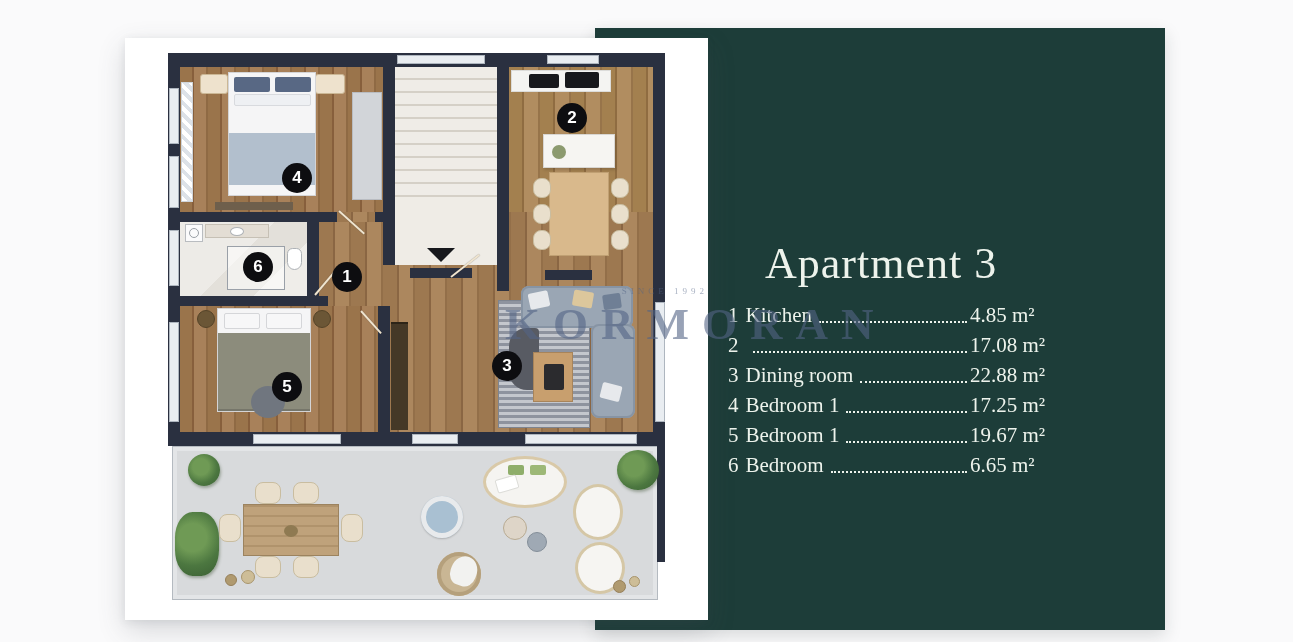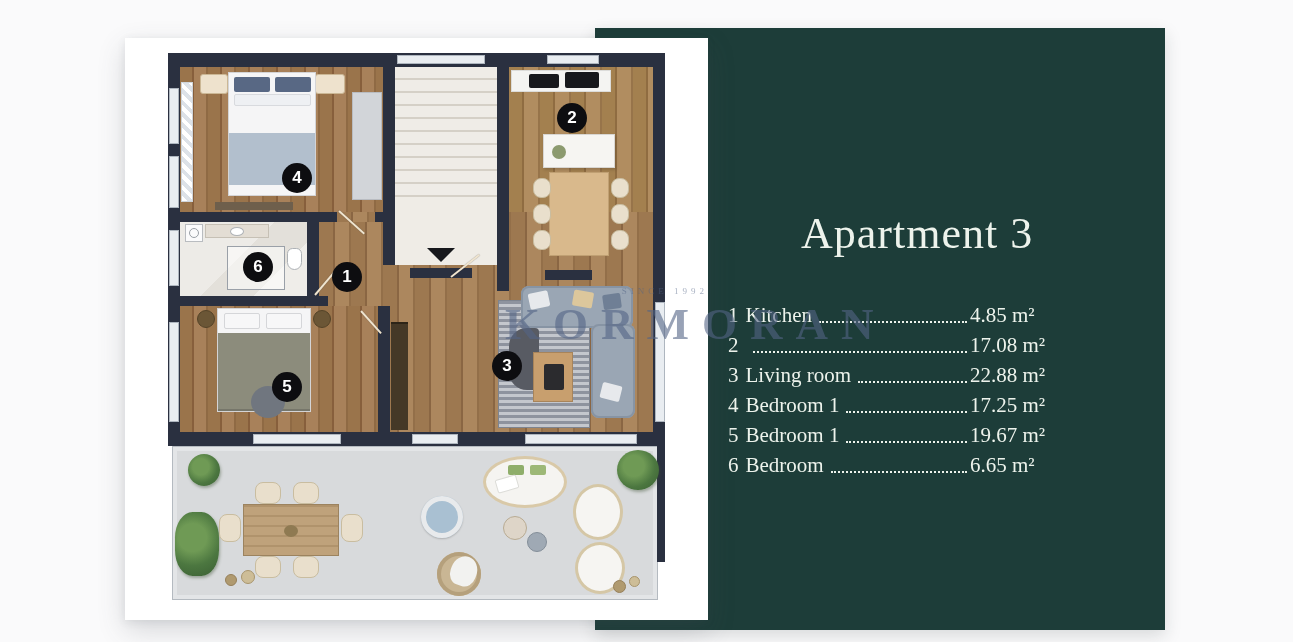--- a/index.html
+++ b/index.html
@@ -17,22 +17,22 @@
     font-family:"Liberation Serif","DejaVu Serif",serif;
   }
   
   .green-panel{
     position:absolute;left:595px;top:28px;width:570px;height:602px;
     background:var(--panel-green);z-index:10;
     box-shadow:0 6px 16px rgba(30,40,40,.15);
     color:var(--text-cream);
   }
   .apt-title{
-    position:absolute;left:170px;top:180px;
-    font-size:44px;font-weight:400;letter-spacing:1px;color:var(--text-cream);margin-left:36px;
+    position:absolute;left:170px;top:210px;
+    font-size:44px;font-weight:400;letter-spacing:1px;color:var(--text-cream);
   }
   .room-list{
     position:absolute;left:133px;top:270px;width:320px;
   }
   .room-row{
     display:flex;align-items:flex-end;height:30px;
     font-size:21px;color:var(--text-cream);white-space:nowrap;
   }
   .room-num{margin-right:7px;}
   .room-leader{
@@ -94,21 +94,21 @@
       <span class="room-leader"></span>
       <span class="room-area">4.85 m²</span>
     </div>
     <div class="room-row">
       <span class="room-num">2</span>
       <span class="room-leader"></span>
       <span class="room-area">17.08 m²</span>
     </div>
     <div class="room-row">
       <span class="room-num">3</span>
-      <span class="room-name">Living room</span>
+      <span class="room-name">Dining room</span>
       <span class="room-leader"></span>
       <span class="room-area">22.88 m²</span>
     </div>
     <div class="room-row">
       <span class="room-num">4</span>
       <span class="room-name">Bedroom 1</span>
       <span class="room-leader"></span>
       <span class="room-area">17.25 m²</span>
     </div>
     <div class="room-row">

